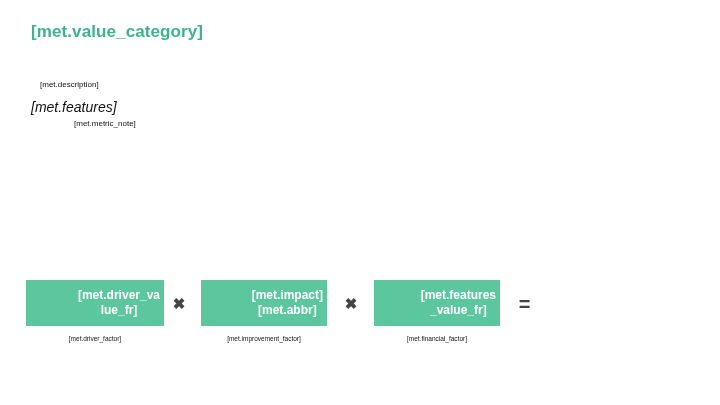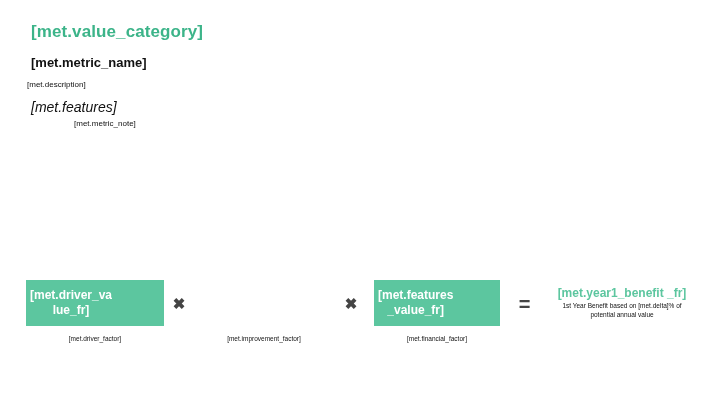--- a/index.html
+++ b/index.html
@@ -33,21 +33,21 @@
     position: absolute;
     left: 31px;
     top: 55px;
     font-size: 13px;
     font-weight: bold;
     color: #111111;
     white-space: nowrap;
   }
   .description {
     position: absolute;
-    left: 27px;
+    left: 40px;
     top: 80px;
     font-size: 8px;
     color: #111111;
     white-space: nowrap;
   }
   .features {
     position: absolute;
     left: 31px;
     top: 99px;
     font-size: 14px;
@@ -75,21 +75,21 @@
   }
   .box {
     position: absolute;
     background: #5cc69f;
     color: #ffffff;
     font-size: 12px;
     font-weight: bold;
     text-align: center;
     display: flex;
     align-items: center;
-    justify-content: flex-start;
+    justify-content: flex-end;
     line-height: 1.25;
     box-sizing: border-box;
     padding: 2px 4px;
   }
   .box-1 { left: 26px;  top: 0px; width: 138px; height: 46px; }
   .box-2 { left: 201px; top: 0px; width: 126px; height: 46px; }
   .box-3 { left: 374px; top: 0px; width: 126px; height: 46px; }
 
   .op {
     position: absolute;
@@ -137,53 +137,51 @@
     margin-top: 2px;
     padding: 0 2px;
   }
 </style>
 </head>
 <body>
 
 <div class="page">
 
   <div class="category">[met.value_category]</div>
-  <div class="metric-name">[met.metric_name]</div>
   <div class="description">[met.description]</div>
   <div class="features">[met.features]</div>
   <div class="metric-note">[met.metric_note]</div>
 
   <div class="formula">
 
     <div class="box box-1">
       <span>
         <span>[met.driver_va</span><br>
         <span>lue_fr]</span>
       </span>
     </div>
     <div class="sub-label sub-1">[met.driver_factor]</div>
 
     <div class="op op-x1">✖</div>
 
+    <div class="box box-2">
+      <span>
+        <span>[met.impact]</span><br>
+        <span>[met.abbr]</span>
+      </span>
+    </div>
     <div class="sub-label sub-2">[met.improvement_factor]</div>
 
     <div class="op op-x2">✖</div>
 
     <div class="box box-3">
       <span>
         <span>[met.features</span><br>
         <span>_value_fr]</span>
       </span>
     </div>
     <div class="sub-label sub-3">[met.financial_factor]</div>
 
     <div class="op op-eq">=</div>
   </div>
 
-  <div class="result">
-    <div class="result-title">
-      <span>[met.year1_benefit</span>
-      <span>_fr]</span>
-    </div>
-    <div class="result-note">1st Year Benefit based on [met.delta]% of potential annual value</div>
-  </div>
 
 </div>
 
 </body></html>

